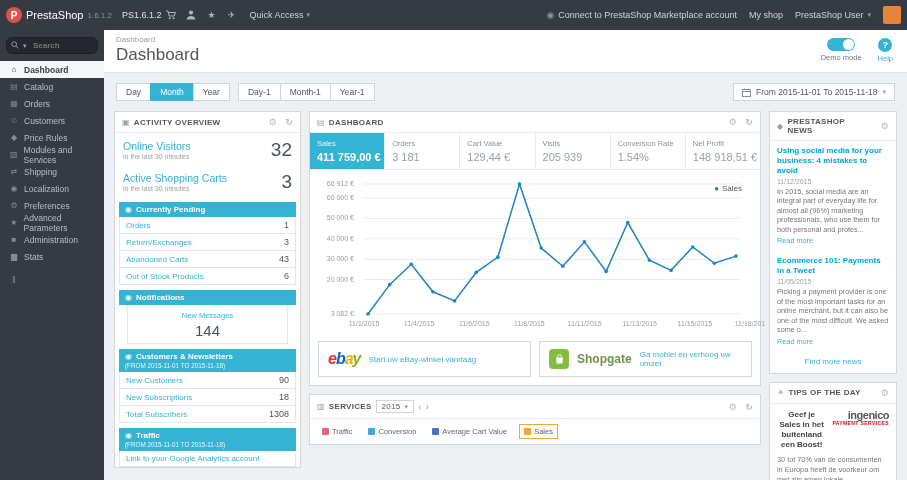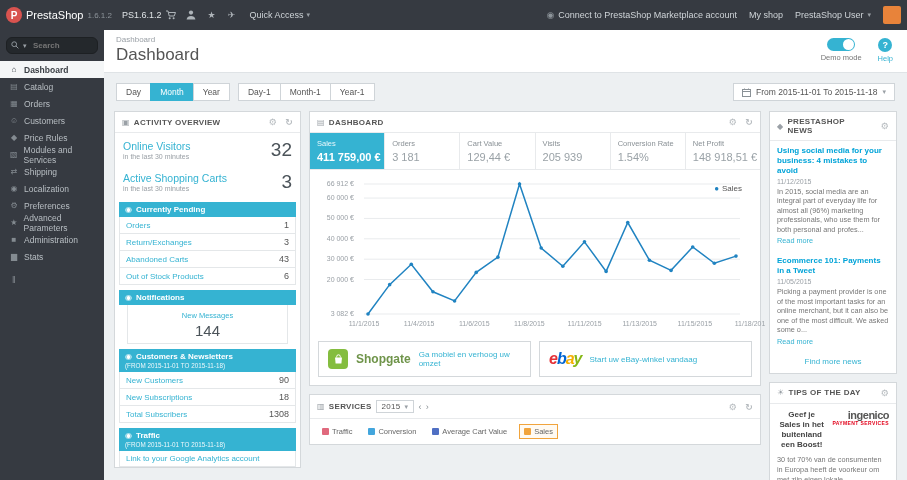--- a/index.html
+++ b/index.html
@@ -475,32 +475,32 @@
                 <span style="left: 100%;">11/18/201</span>
               </div>
             <div class="chart-legend">
               <span style="color: rgb(32, 131, 193);">●</span>
               <span>Sales</span>
             </div>
           </div>
 
           <div class="mods">
             <div class="mod">
+              <span class="ebay-word"><span style="color: rgb(229, 50, 56);">e</span><span style="color: rgb(0, 100, 210);">b</span><span style="color: rgb(245, 175, 2);">a</span><span style="color: rgb(134, 184, 23);">y</span></span>
+              <a class="mod-link">Start uw eBay-winkel vandaag</a>
+            </div>
+            <div class="mod">
               <span class="sg-badge" style="background-color: rgb(132, 189, 63);">
                 <svg width="11" height="11" viewBox="0 0 11 11">
                     <path d="M2 3.5h7l-.6 6H2.6z" fill="#fff"></path>
                     <path d="M3.7 3.5V2.6a1.8 1.8 0 0 1 3.6 0v.9" fill="none" stroke="#fff" stroke-width="1"></path>
                   </svg>
               </span>
               <span class="sg-name" style="color: rgb(111, 148, 74);">Shopgate</span>
               <a class="mod-link">Ga mobiel en verhoog uw omzet</a>
-            </div>
-            <div class="mod">
-              <span class="ebay-word"><span style="color: rgb(229, 50, 56);">e</span><span style="color: rgb(0, 100, 210);">b</span><span style="color: rgb(245, 175, 2);">a</span><span style="color: rgb(134, 184, 23);">y</span></span>
-              <a class="mod-link">Start uw eBay-winkel vandaag</a>
             </div>
           </div>
         </section>
 
         <section class="panel">
           <div class="panel-head">
             <span class="ph-icon">▥</span>
             <span>SERVICES</span>
             <span class="year-select" style="">
               <span>2015</span>

